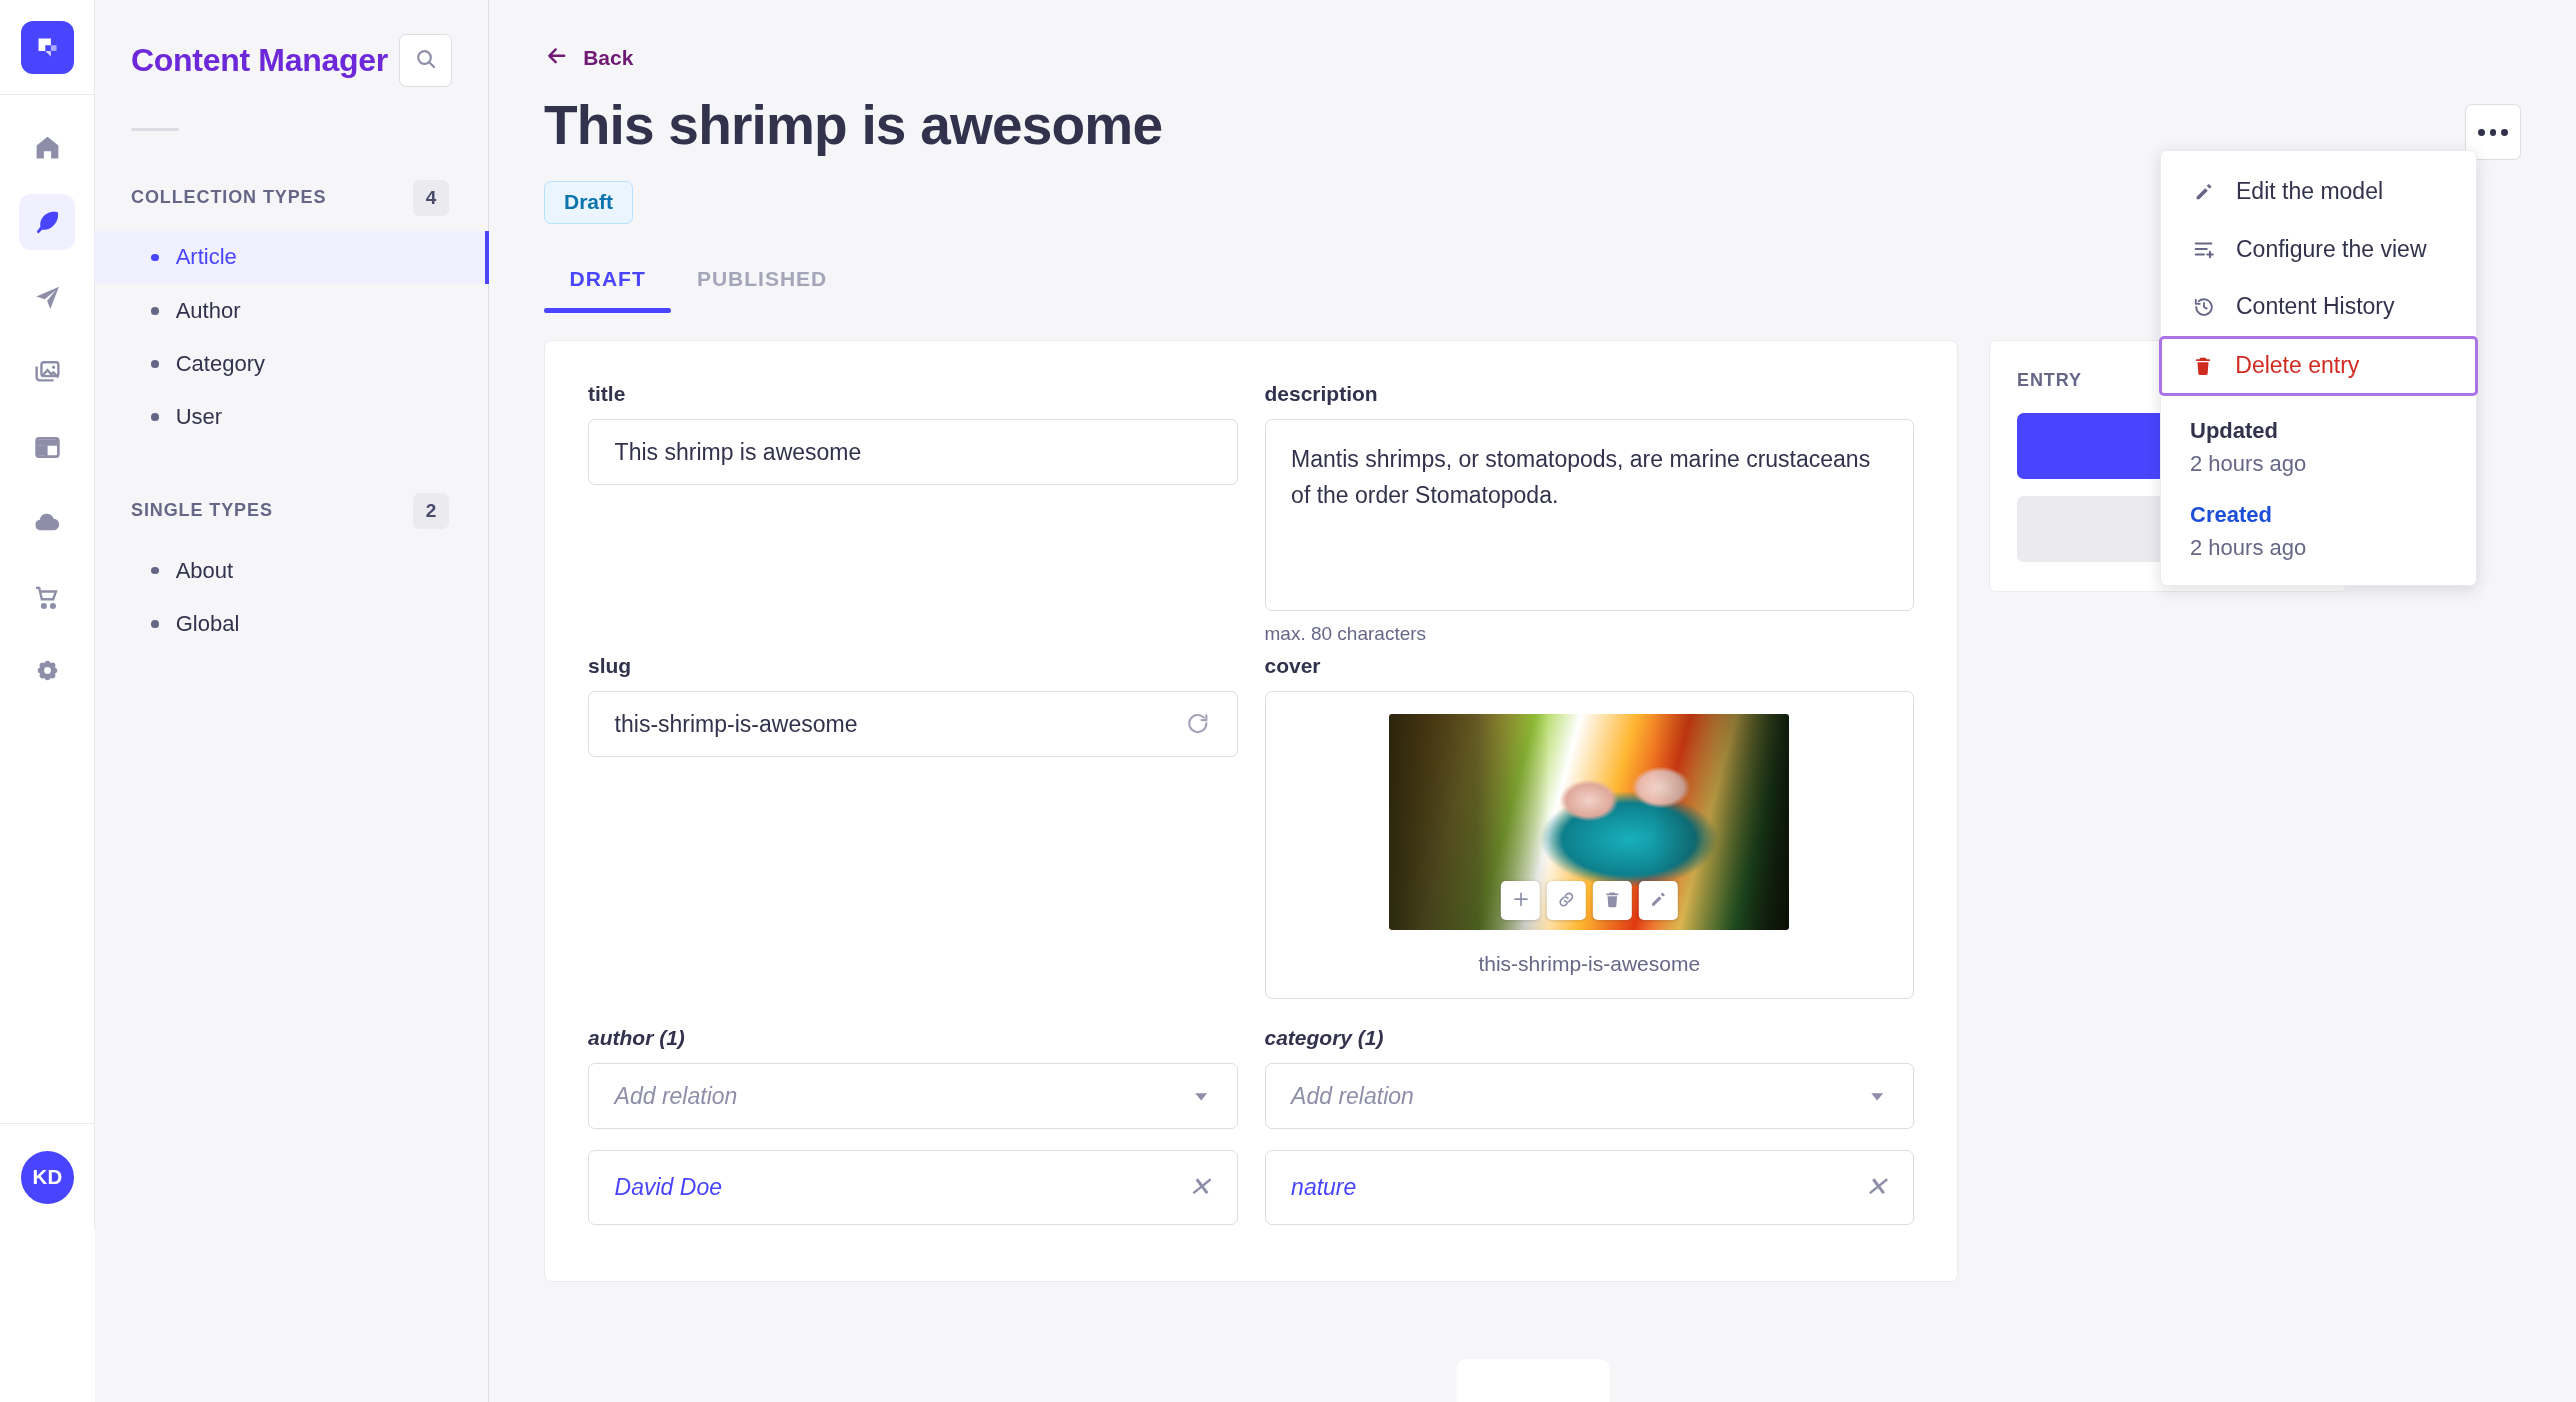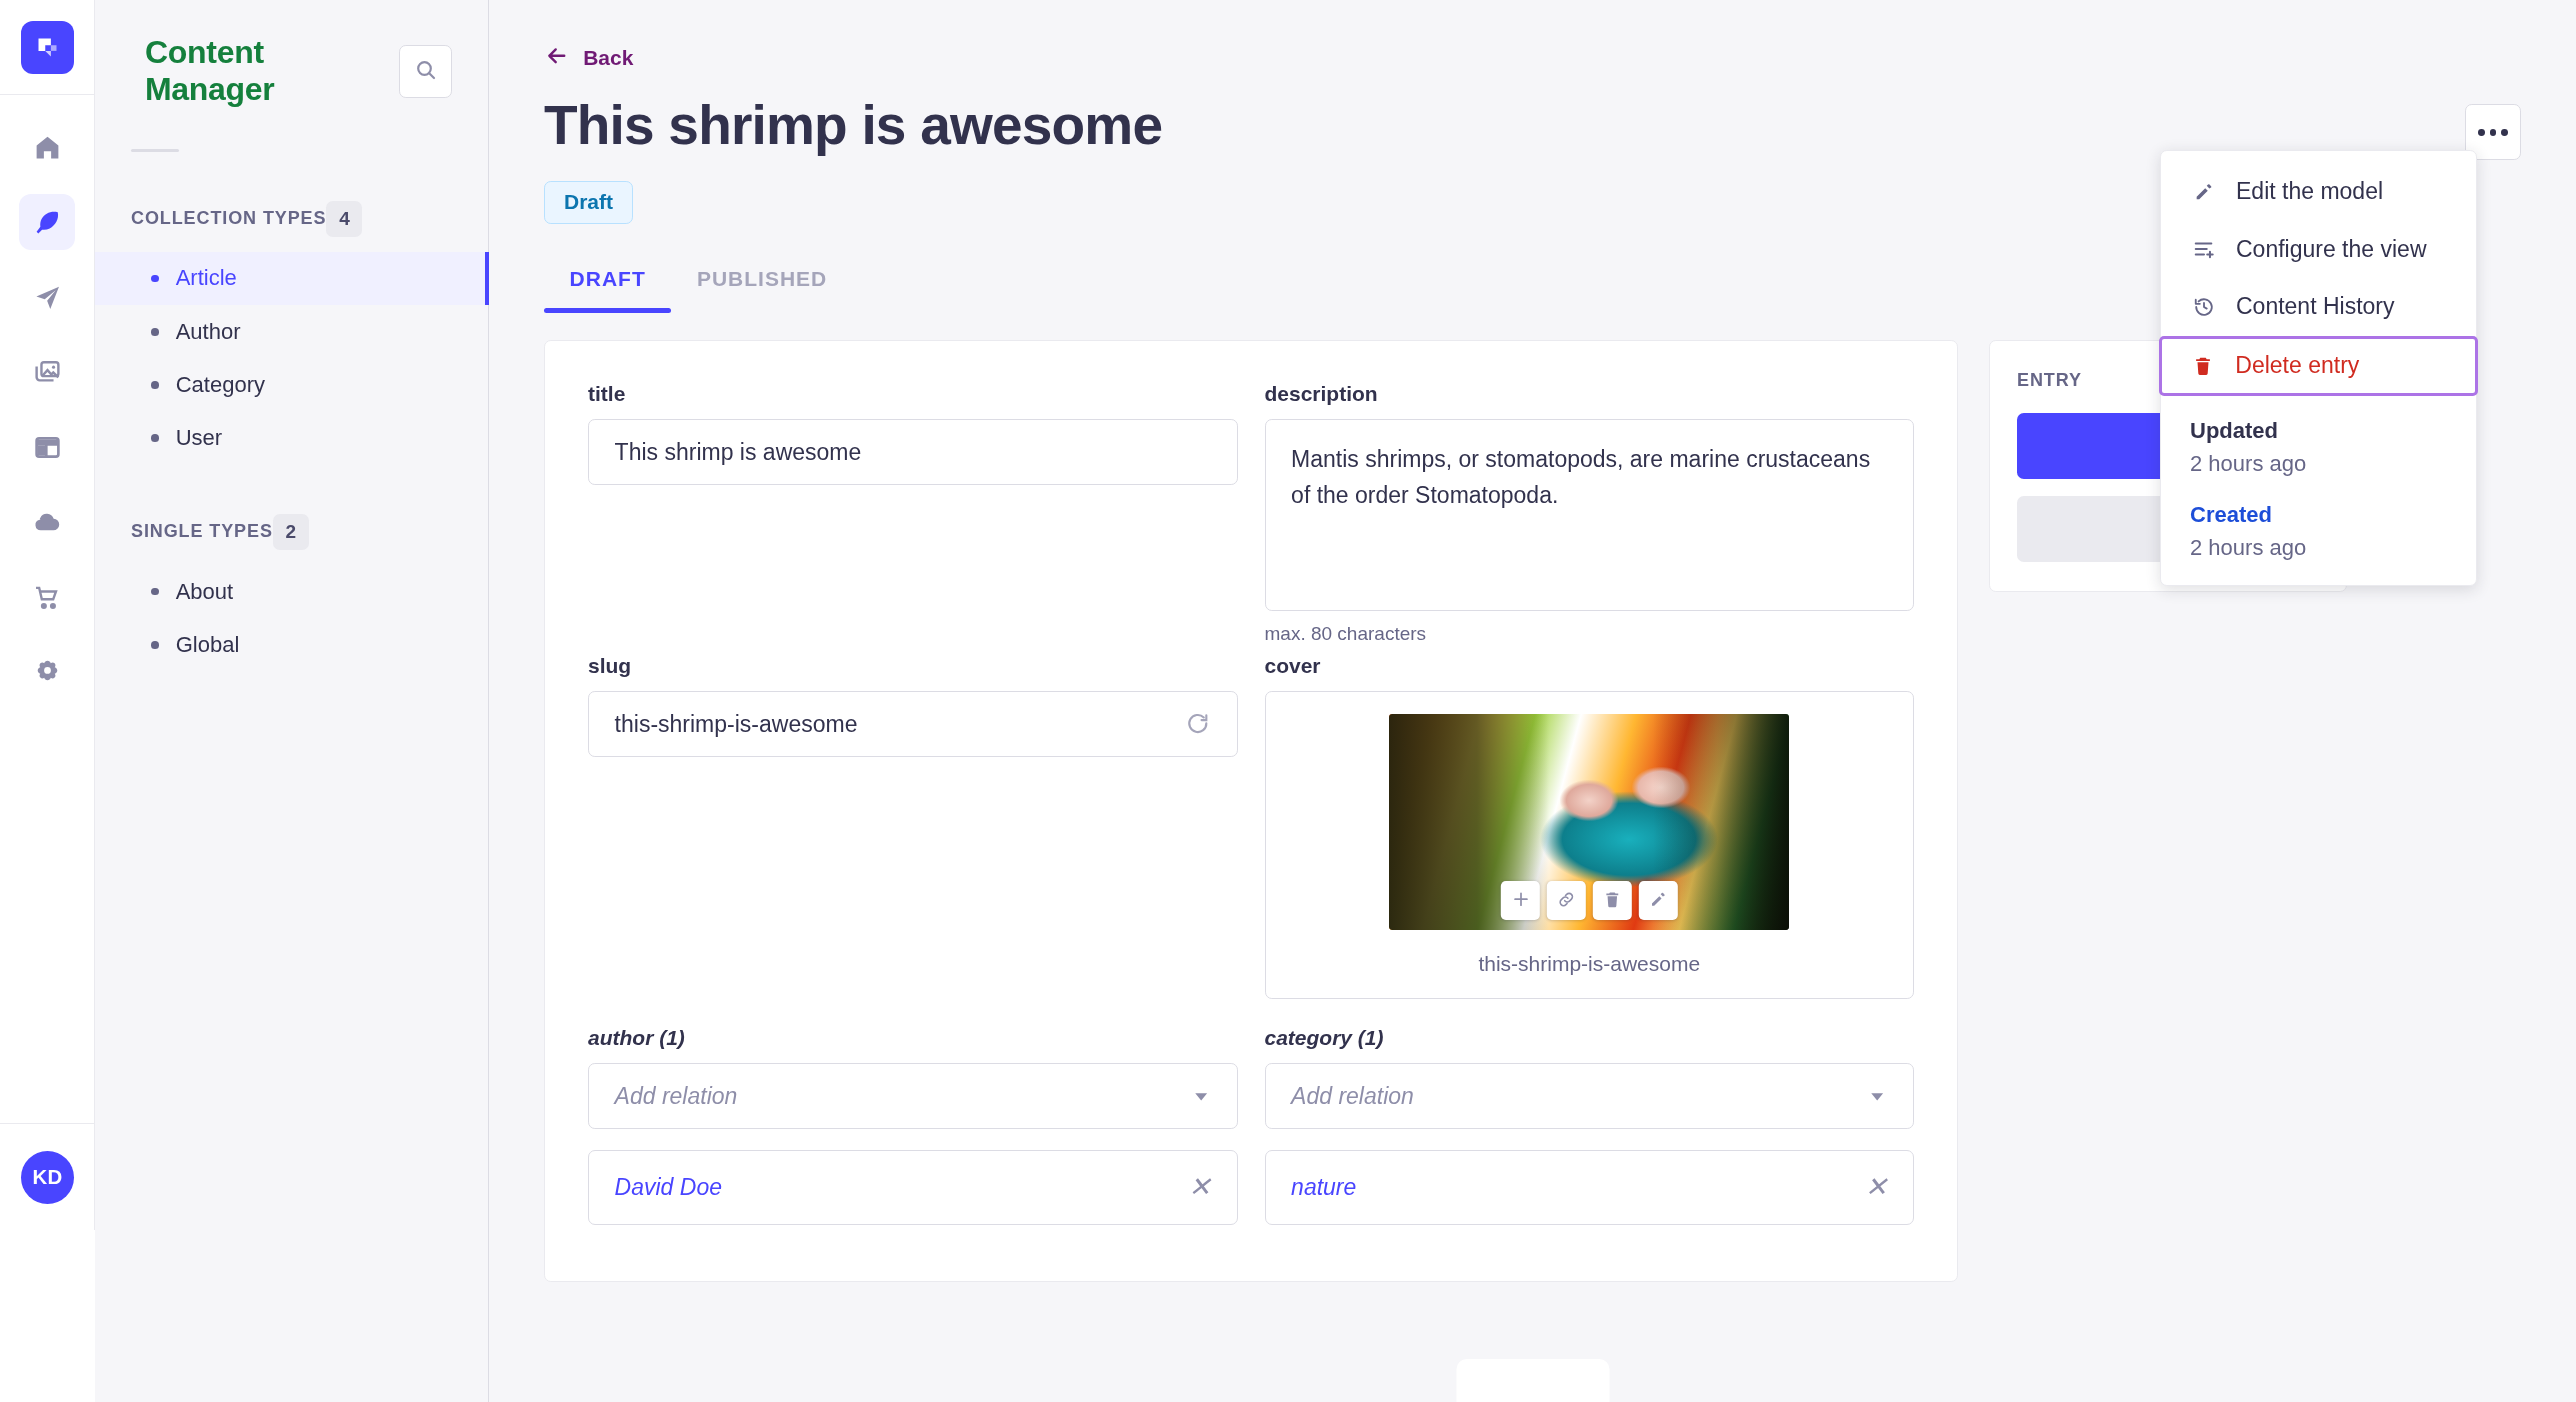--- a/index.html
+++ b/index.html
@@ -56,31 +56,31 @@
   .sidebar {
     width: 394px; flex: 0 0 394px; height: 1402px;
     background: #f6f6f9;
     border-right: 1.7px solid #dcdce4;
     padding: 0;
   }
   .sb-head {
     display: flex; align-items: center; justify-content: space-between;
     padding: 34px 36px 0 36px;
   }
-  .sb-title { font-size: 32px; font-weight: 700; color: #15803d; letter-spacing: -0.3px; margin-left: 14px; }
+  .sb-title { font-size: 32px; font-weight: 700; color: #6d28d9; letter-spacing: -0.3px; }
   .sb-search {
     width: 53px; height: 53px; background: #fff;
     border: 1.7px solid #dcdce4; border-radius: 6.8px;
     display: flex; align-items: center; justify-content: center;
     cursor: pointer; color: #8e8ea9;
   }
   .sb-divider { width: 48px; height: 2.6px; background: #dcdce4; margin: 41px 0 0 36px; border-radius: 1.7px; }
 
   .sb-group-head {
-    display: flex; align-items: center; 
+    display: flex; align-items: center; justify-content: space-between;
     padding: 49px 39px 0 36px;
   }
   .sb-group-label {
     font-size: 18px; font-weight: 700; letter-spacing: 0.9px;
     color: #666687; text-transform: uppercase;
   }
   .sb-count {
     min-width: 36px; height: 36px; padding: 0 10.2px;
     background: #eaeaef; border-radius: 6.8px; color: #4a4a6a;
     font-size: 19px; font-weight: 600;

